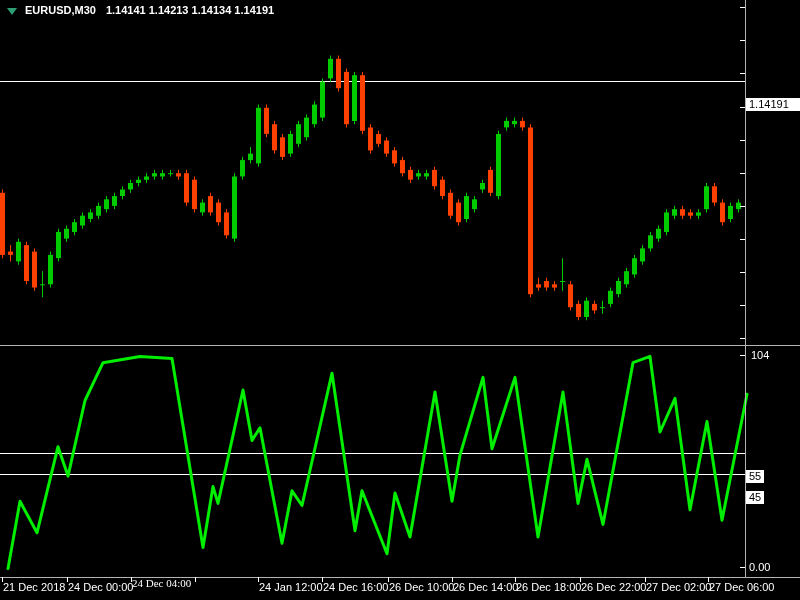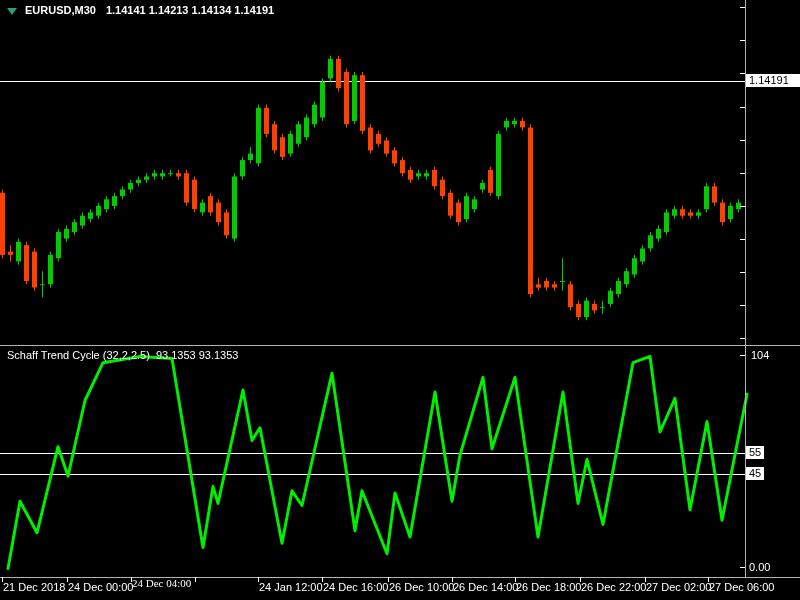--- a/index.html
+++ b/index.html
@@ -1,21 +1,21 @@
 <!DOCTYPE html>
 <html><head>
 <meta charset="utf-8">
 <style>
   html,body{margin:0;padding:0;background:#000;}
   #screen{position:relative;width:800px;height:600px;background:#000;overflow:hidden;
           font-family:"Liberation Sans",sans-serif;-webkit-font-smoothing:none;}
   #chart-svg{position:absolute;left:0;top:0;width:800px;height:600px;display:block;}
   .lbl{position:absolute;color:#fff;font-size:11px;line-height:13px;white-space:nowrap;}
   .tag{position:absolute;background:#fff;color:#000;font-size:11px;line-height:13px;
-       padding:0 3px;white-space:nowrap;}
+       padding:0 3px;white-space:nowrap;margin-top:24px;}
   .title-row{position:absolute;left:7px;top:4px;height:14px;color:#fff;font-size:11px;
              font-weight:bold;white-space:nowrap;}
   .tri{display:inline-block;width:0;height:0;border-left:5px solid transparent;
        border-right:5px solid transparent;border-top:7px solid #2E9E75;
        vertical-align:middle;margin-right:8px;}
   .ind-label{position:absolute;left:7px;top:349px;color:#fff;font-size:11px;white-space:nowrap;}
   .ind-label span{margin-right:6px;}
 </style>
 </head>
 <body>
@@ -240,23 +240,20 @@
       <line x1="515.5" y1="577" x2="515.5" y2="582" stroke="#fff" stroke-width="1"></line>
       <line x1="580.5" y1="577" x2="580.5" y2="582" stroke="#fff" stroke-width="1"></line>
       <line x1="645.5" y1="577" x2="645.5" y2="582" stroke="#fff" stroke-width="1"></line>
       <line x1="708.5" y1="577" x2="708.5" y2="582" stroke="#fff" stroke-width="1"></line>
     </svg>
 
   <div class="title-row">
     <span class="tri"></span><span>EURUSD,M30</span><span style="margin-left:10px;">1.14141 1.14213 1.14134 1.14191</span>
   </div>
 
-  <div class="ind-label">
-    <span>Schaff Trend Cycle (32,2,2.5)</span><span>93.1353 93.1353</span>
-  </div>
 
   <div id="price-axis" style="position:absolute;left:745px;top:0;width:55px;height:345px;"></div>
 
   <div class="tag" id="price-tag" style="left: 746px; width: 48px; top: 74px;">1.14191</div>
 
   <div class="lbl" style="left:751px;top:349px;text-align:center;">104</div>
   <div class="tag" style="left:746px;top:446px;">55</div>
   <div class="tag" style="left:746px;top:467px;">45</div>
   <div class="lbl" style="left:749px;top:561px;">0.00</div>
 

